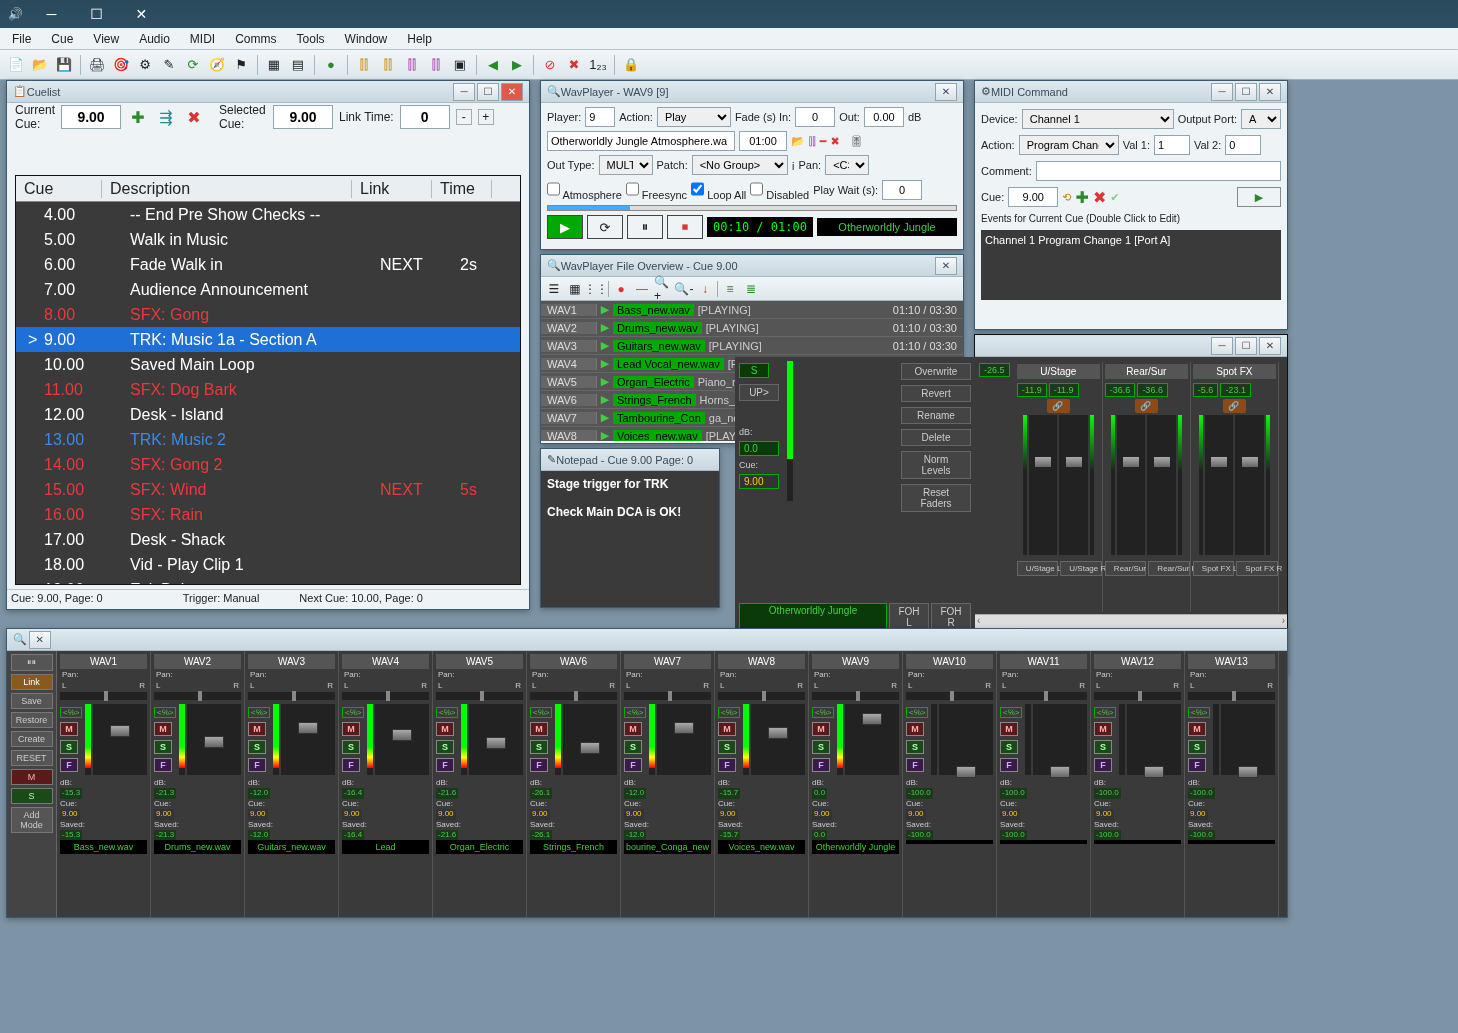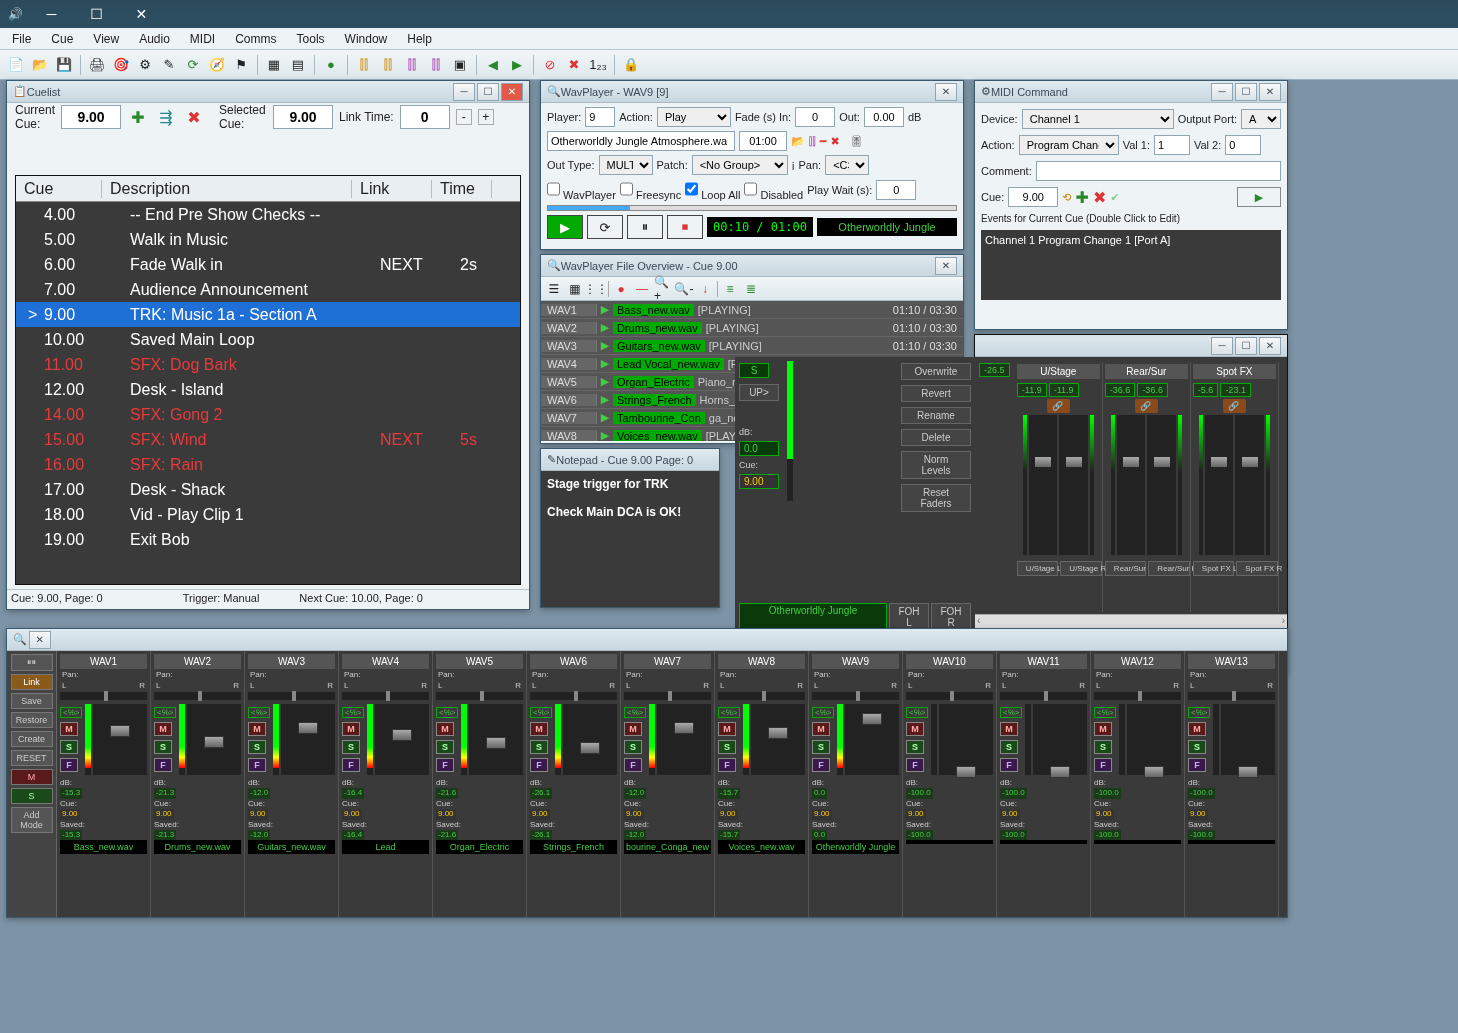--- a/index.html
+++ b/index.html
@@ -235,20 +235,27 @@
             <div class="c-link">NEXT</div>
             <div class="c-time">2s</div>
           </div>
           <div class="grow ">
             <div style="width:16px;"></div>
             <div class="c-cue">7.00</div>
             <div class="c-desc">Audience Announcement</div>
             <div class="c-link"></div>
             <div class="c-time"></div>
           </div>
+          <div class="grow red">
+            <div style="width:16px;"></div>
+            <div class="c-cue">8.00</div>
+            <div class="c-desc">SFX: Gong</div>
+            <div class="c-link"></div>
+            <div class="c-time"></div>
+          </div>
           <div class="grow sel">
             <div style="width:16px;">&gt;</div>
             <div class="c-cue">9.00</div>
             <div class="c-desc">TRK: Music 1a - Section A</div>
             <div class="c-link"></div>
             <div class="c-time"></div>
           </div>
           <div class="grow ">
             <div style="width:16px;"></div>
             <div class="c-cue">10.00</div>
@@ -260,20 +267,27 @@
             <div style="width:16px;"></div>
             <div class="c-cue">11.00</div>
             <div class="c-desc">SFX: Dog Bark</div>
             <div class="c-link"></div>
             <div class="c-time"></div>
           </div>
           <div class="grow ">
             <div style="width:16px;"></div>
             <div class="c-cue">12.00</div>
             <div class="c-desc">Desk - Island</div>
+            <div class="c-link"></div>
+            <div class="c-time"></div>
+          </div>
+          <div class="grow blue">
+            <div style="width:16px;"></div>
+            <div class="c-cue">13.00</div>
+            <div class="c-desc">TRK: Music 2</div>
             <div class="c-link"></div>
             <div class="c-time"></div>
           </div>
           <div class="grow red">
             <div style="width:16px;"></div>
             <div class="c-cue">14.00</div>
             <div class="c-desc">SFX: Gong 2</div>
             <div class="c-link"></div>
             <div class="c-time"></div>
           </div>
@@ -351,21 +365,21 @@
       <div class="r">
         <span>Out Type:</span>
         <select style="width:54px;"><option>MULTI</option></select>
         <span>Patch:</span>
         <select style="width:96px;"><option>&lt;No Group&gt;</option></select>
         <span>ℹ</span>
         <span>Pan:</span>
         <select style="width:44px;"><option>&lt;C&gt;</option></select>
       </div>
       <div class="r">
-        <label><input type="checkbox" style=""> <span>WavPlayer</span></label>
+        <label><input type="checkbox" style=""> <span>Atmosphere</span></label>
         <label><input type="checkbox" style=""> <span>Freesync</span></label>
         <label><input type="checkbox" checked="" style=""> <span>Loop All</span></label>
         <label><input type="checkbox" style=""> <span>Disabled</span></label>
         <span>Play Wait (s):</span>
         <input style="width: 40px; text-align: center;" value="0">
       </div>
       <div style="height:6px;background:linear-gradient(90deg,#4af 20%,#ddd 20%);border:1px solid #888;"></div>
       <div class="ctrls">
         <div class="ctrl" style="background:#0a0;color:#fff;">▶</div>
         <div class="ctrl">⟳</div>

